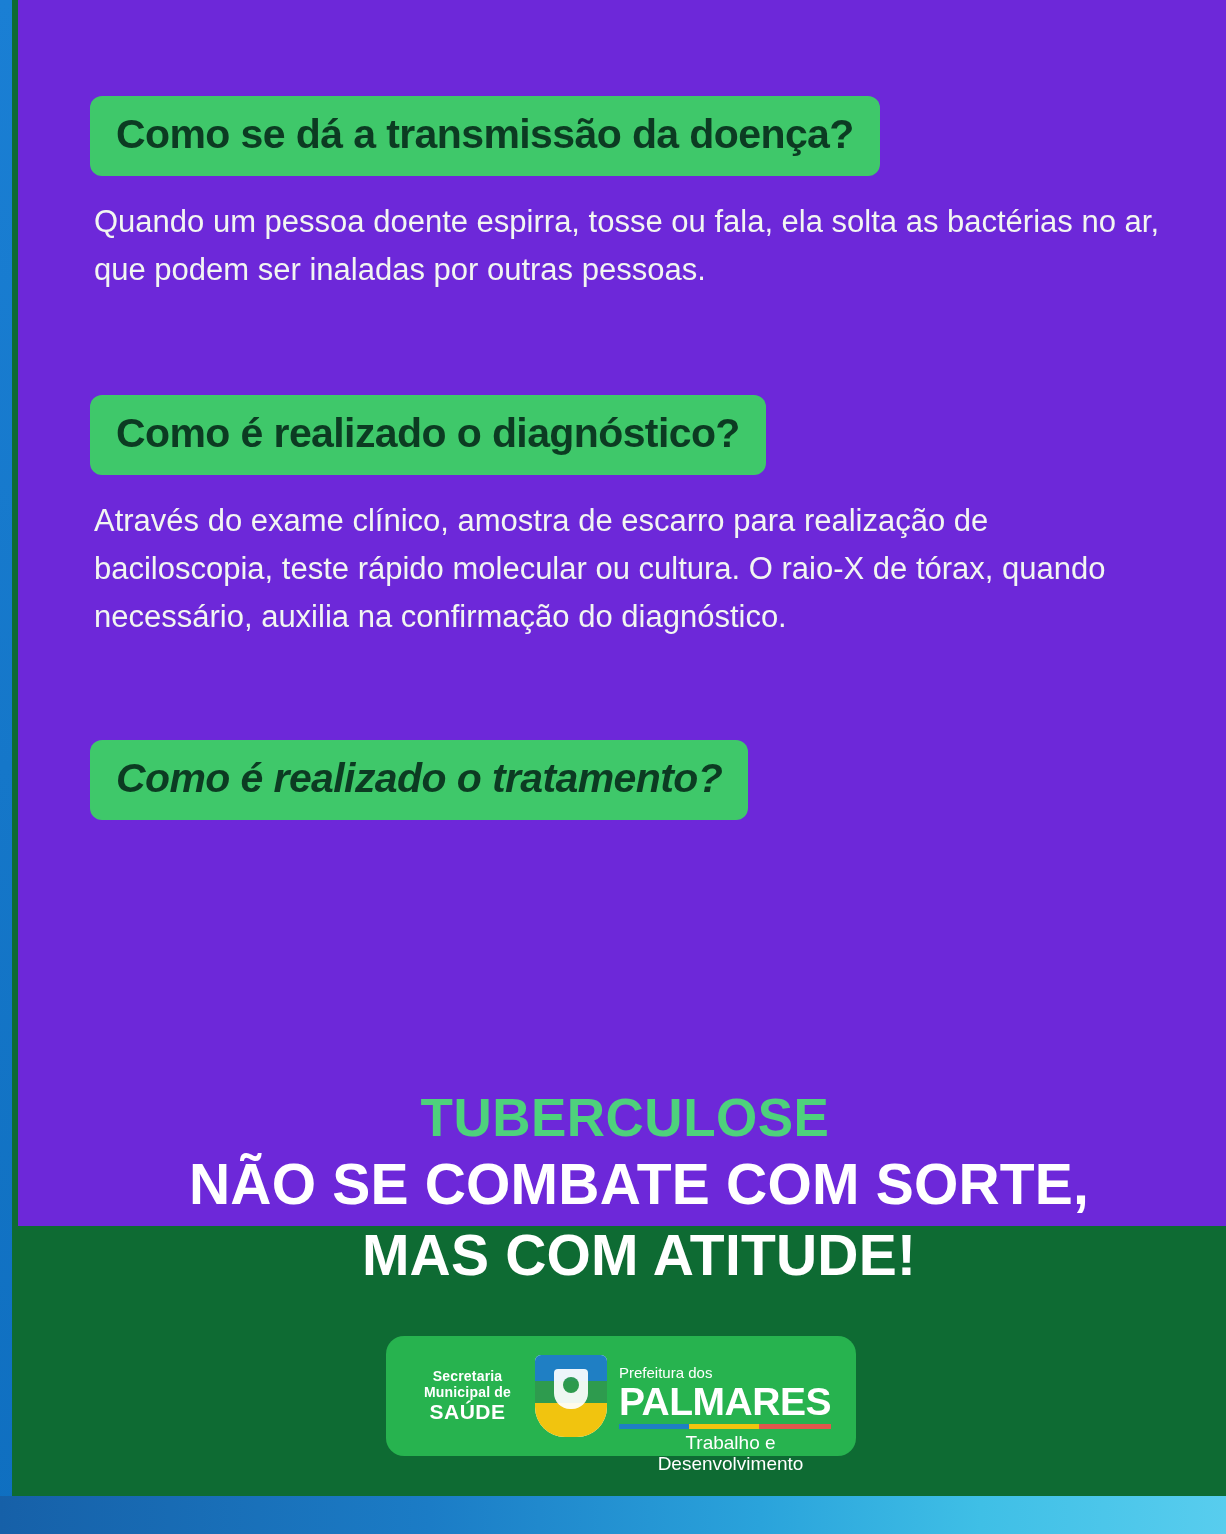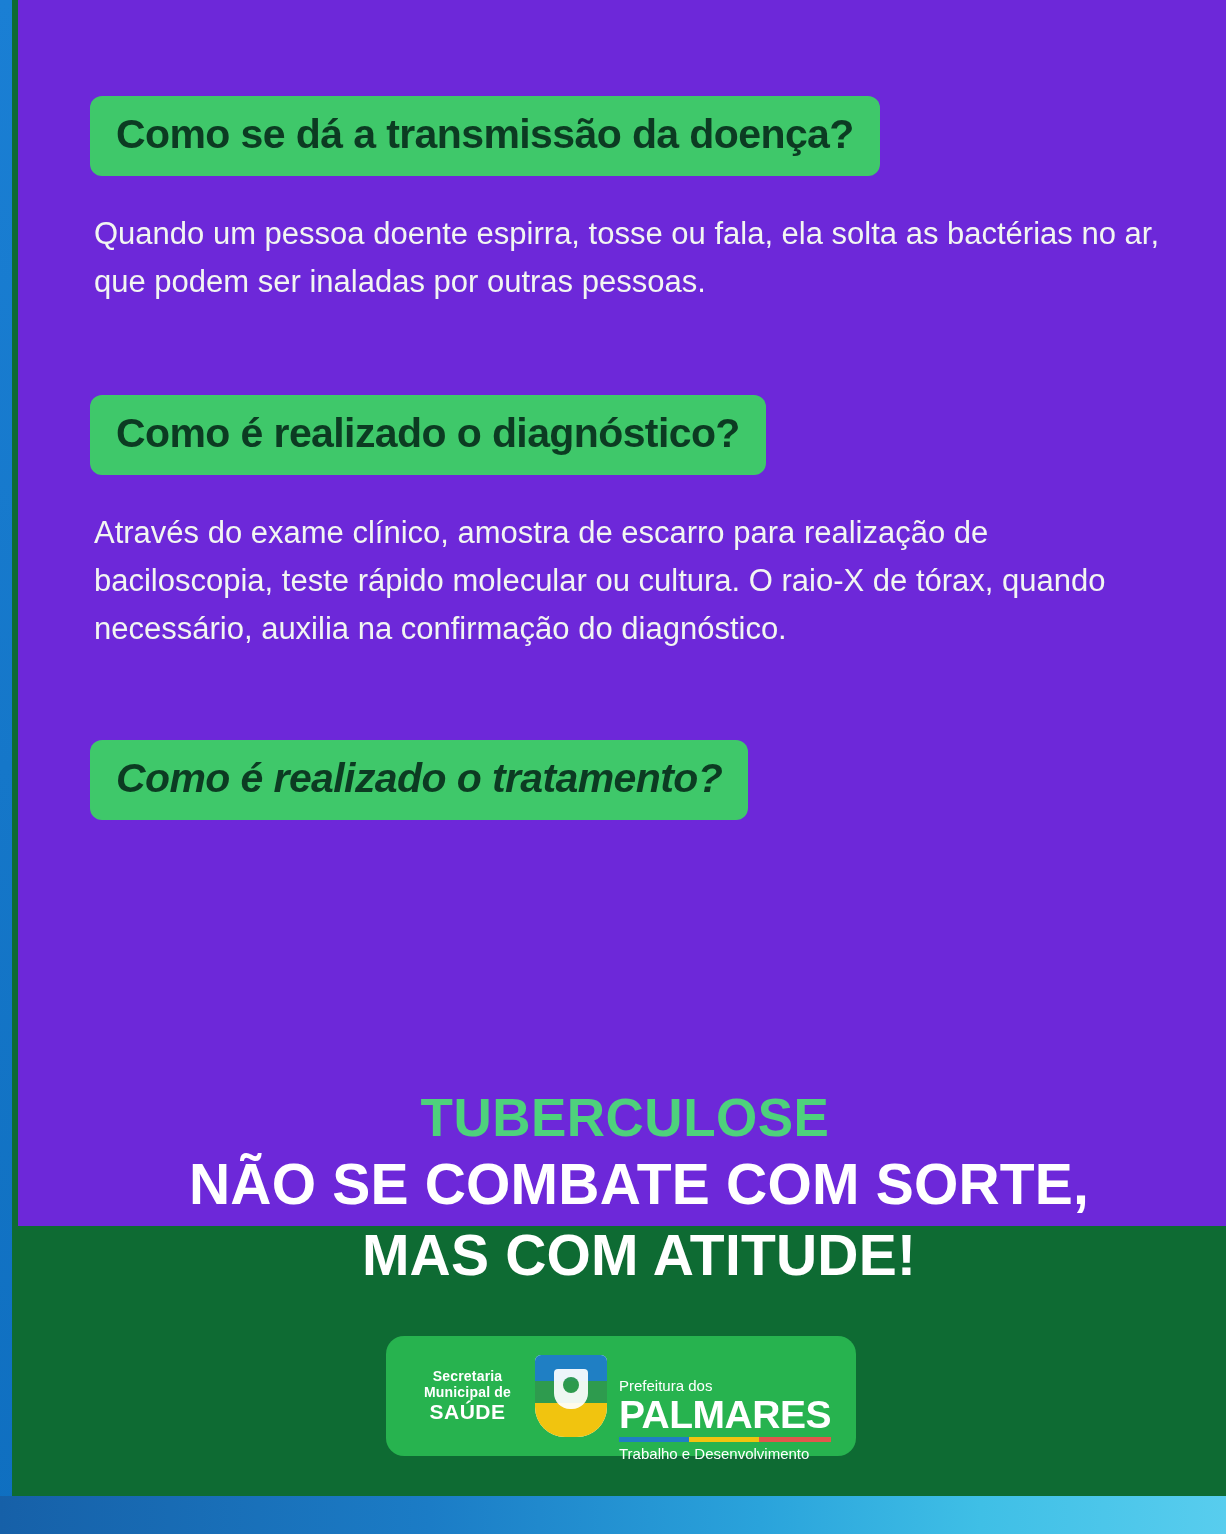--- a/index.html
+++ b/index.html
@@ -49,21 +49,21 @@
     letter-spacing: -0.6px;
     padding: 17px 26px 20px 26px;
     border-radius: 12px;
     white-space: nowrap;
   }
 
   .qa-body {
     color: #f2f6f1;
     font-size: 31px;
     line-height: 1.55;
-    margin: 34px 0 0 0;
+    margin: 22px 0 0 0;
     padding-left: 4px;
     max-width: 1065px;
     font-weight: 400;
   }
 
   
   #block-transmissao { position: absolute; left: 72px; top: 96px; }
   #block-diagnostico { position: absolute; left: 72px; top: 395px; }
   #block-tratamento  { position: absolute; left: 72px; top: 740px; font-style: italic; }
 
@@ -169,22 +169,23 @@
     letter-spacing: -0.5px;
     line-height: 1;
   }
   .prefeitura .pref-rule {
     width: 212px;
     height: 5px;
     margin: 3px 0 4px 0;
     background: linear-gradient(90deg, #1f7fc4 0%, #1f7fc4 33%, #f1c40f 33%, #f1c40f 66%, #e2574c 66%, #e2574c 100%);
   }
   .prefeitura .pref-tag {
-    font-size: 15px;
+    font-size: 19px;
     font-weight: 400;
+    text-align: center;
   }
 
   
   .bottom-bar {
     position: absolute;
     left: 0;
     bottom: 0;
     width: 1226px;
     height: 38px;
     background: linear-gradient(90deg, #1660a8 0%, #1b7cc6 35%, #2aa3db 62%, #3fbfe6 80%, #58cdee 100%);

